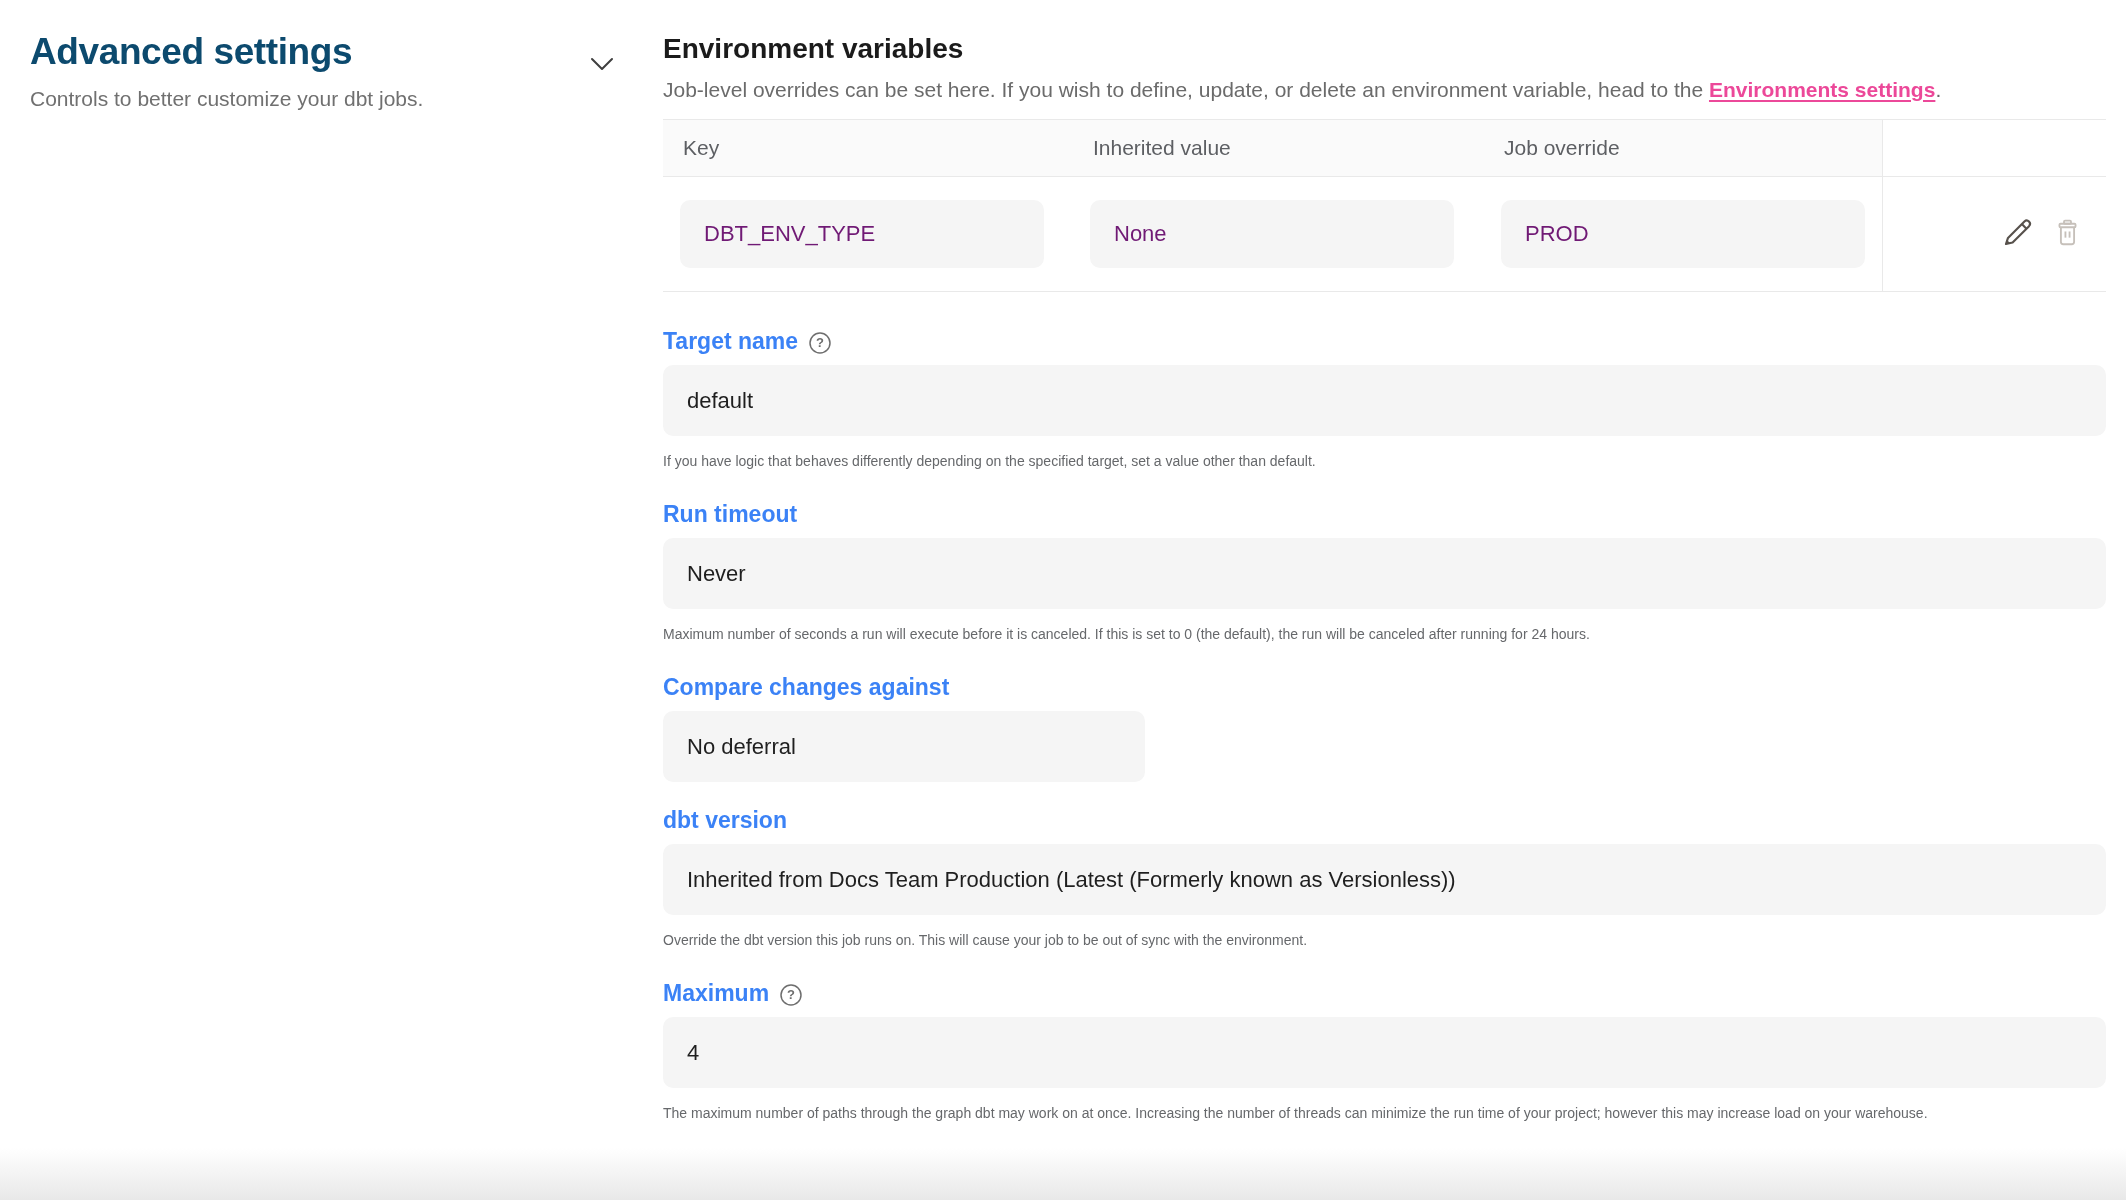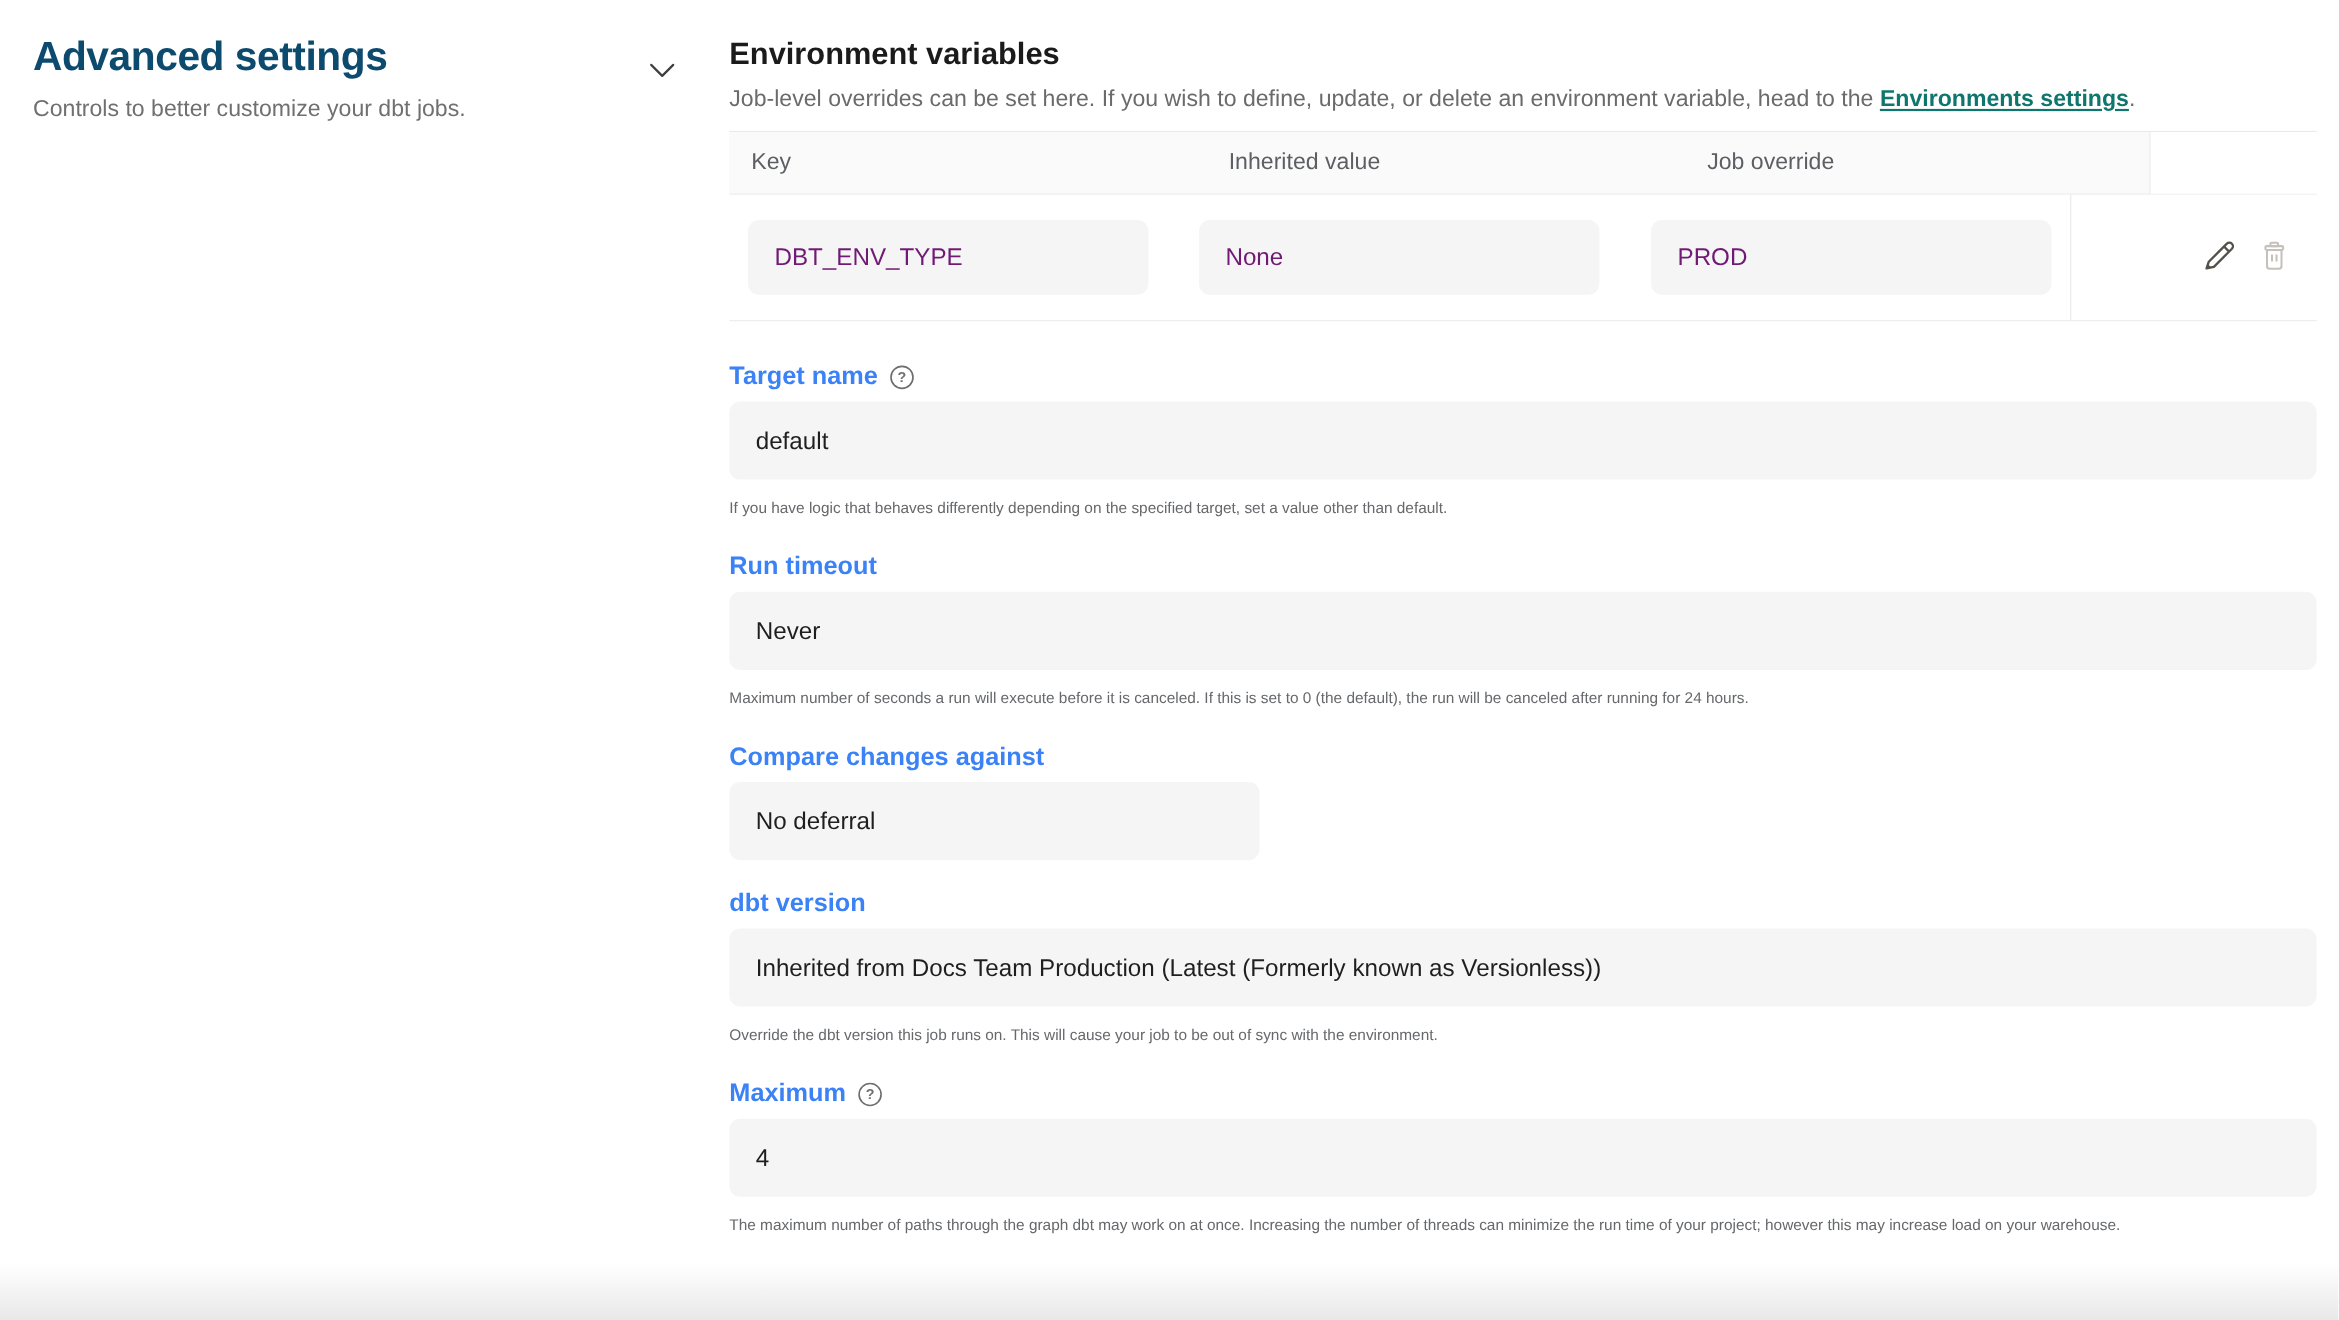--- a/index.html
+++ b/index.html
@@ -22,26 +22,26 @@
   .collapse-btn {
     position: absolute; left: 585px; top: 50px;
     width: 34px; height: 30px; border: none; background: transparent;
     padding: 0; cursor: pointer; display: flex; align-items: center; justify-content: center;
   }
 
   
   .right-panel { position: absolute; left: 663px; top: 0; width: 1443px; padding-top: 32px; }
   .section-heading { margin: 0; font-size: 28px; line-height: 34px; font-weight: 700; color: #1b1b1b; }
   .section-desc { margin-top: 9px; font-size: 21px; line-height: 29px; color: #6b6b6b; }
-  .env-link { color: #0f766e; font-weight: 700; text-decoration: underline; text-underline-offset: 3px; cursor: pointer; }
+  .env-link { color: #ec4899; font-weight: 700; text-decoration: underline; text-underline-offset: 3px; cursor: pointer; }
 
   
   .env-table { margin-top: 15px; border-top: 1px solid #e9e9e9; border-bottom: 1px solid #e9e9e9; }
   .t-header, .t-row { display: grid; grid-template-columns: 410px 411px 398px 1fr; }
-  .t-header { height: 57px; align-items: center; background: #fafafa; border-bottom: 1px solid #e9e9e9; gap: 24px; }
+  .t-header { height: 57px; align-items: center; background: #fafafa; border-bottom: 1px solid #e9e9e9; }
   .th-cell { padding-left: 20px; font-size: 21px; font-weight: 400; color: #5d5f63; }
   .th-actions { background: #ffffff; border-left: 1px solid #e9e9e9; height: 100%; }
   .t-row { height: 114px; align-items: center; background: #ffffff; }
   .chip {
     margin-left: 17px; width: 364px; height: 68px;
     background: #f5f5f5; border-radius: 10px;
     display: flex; align-items: center; padding: 0 24px;
     font-size: 22px; color: #701a75; white-space: nowrap; overflow: hidden;
   }
   .actions-cell {

